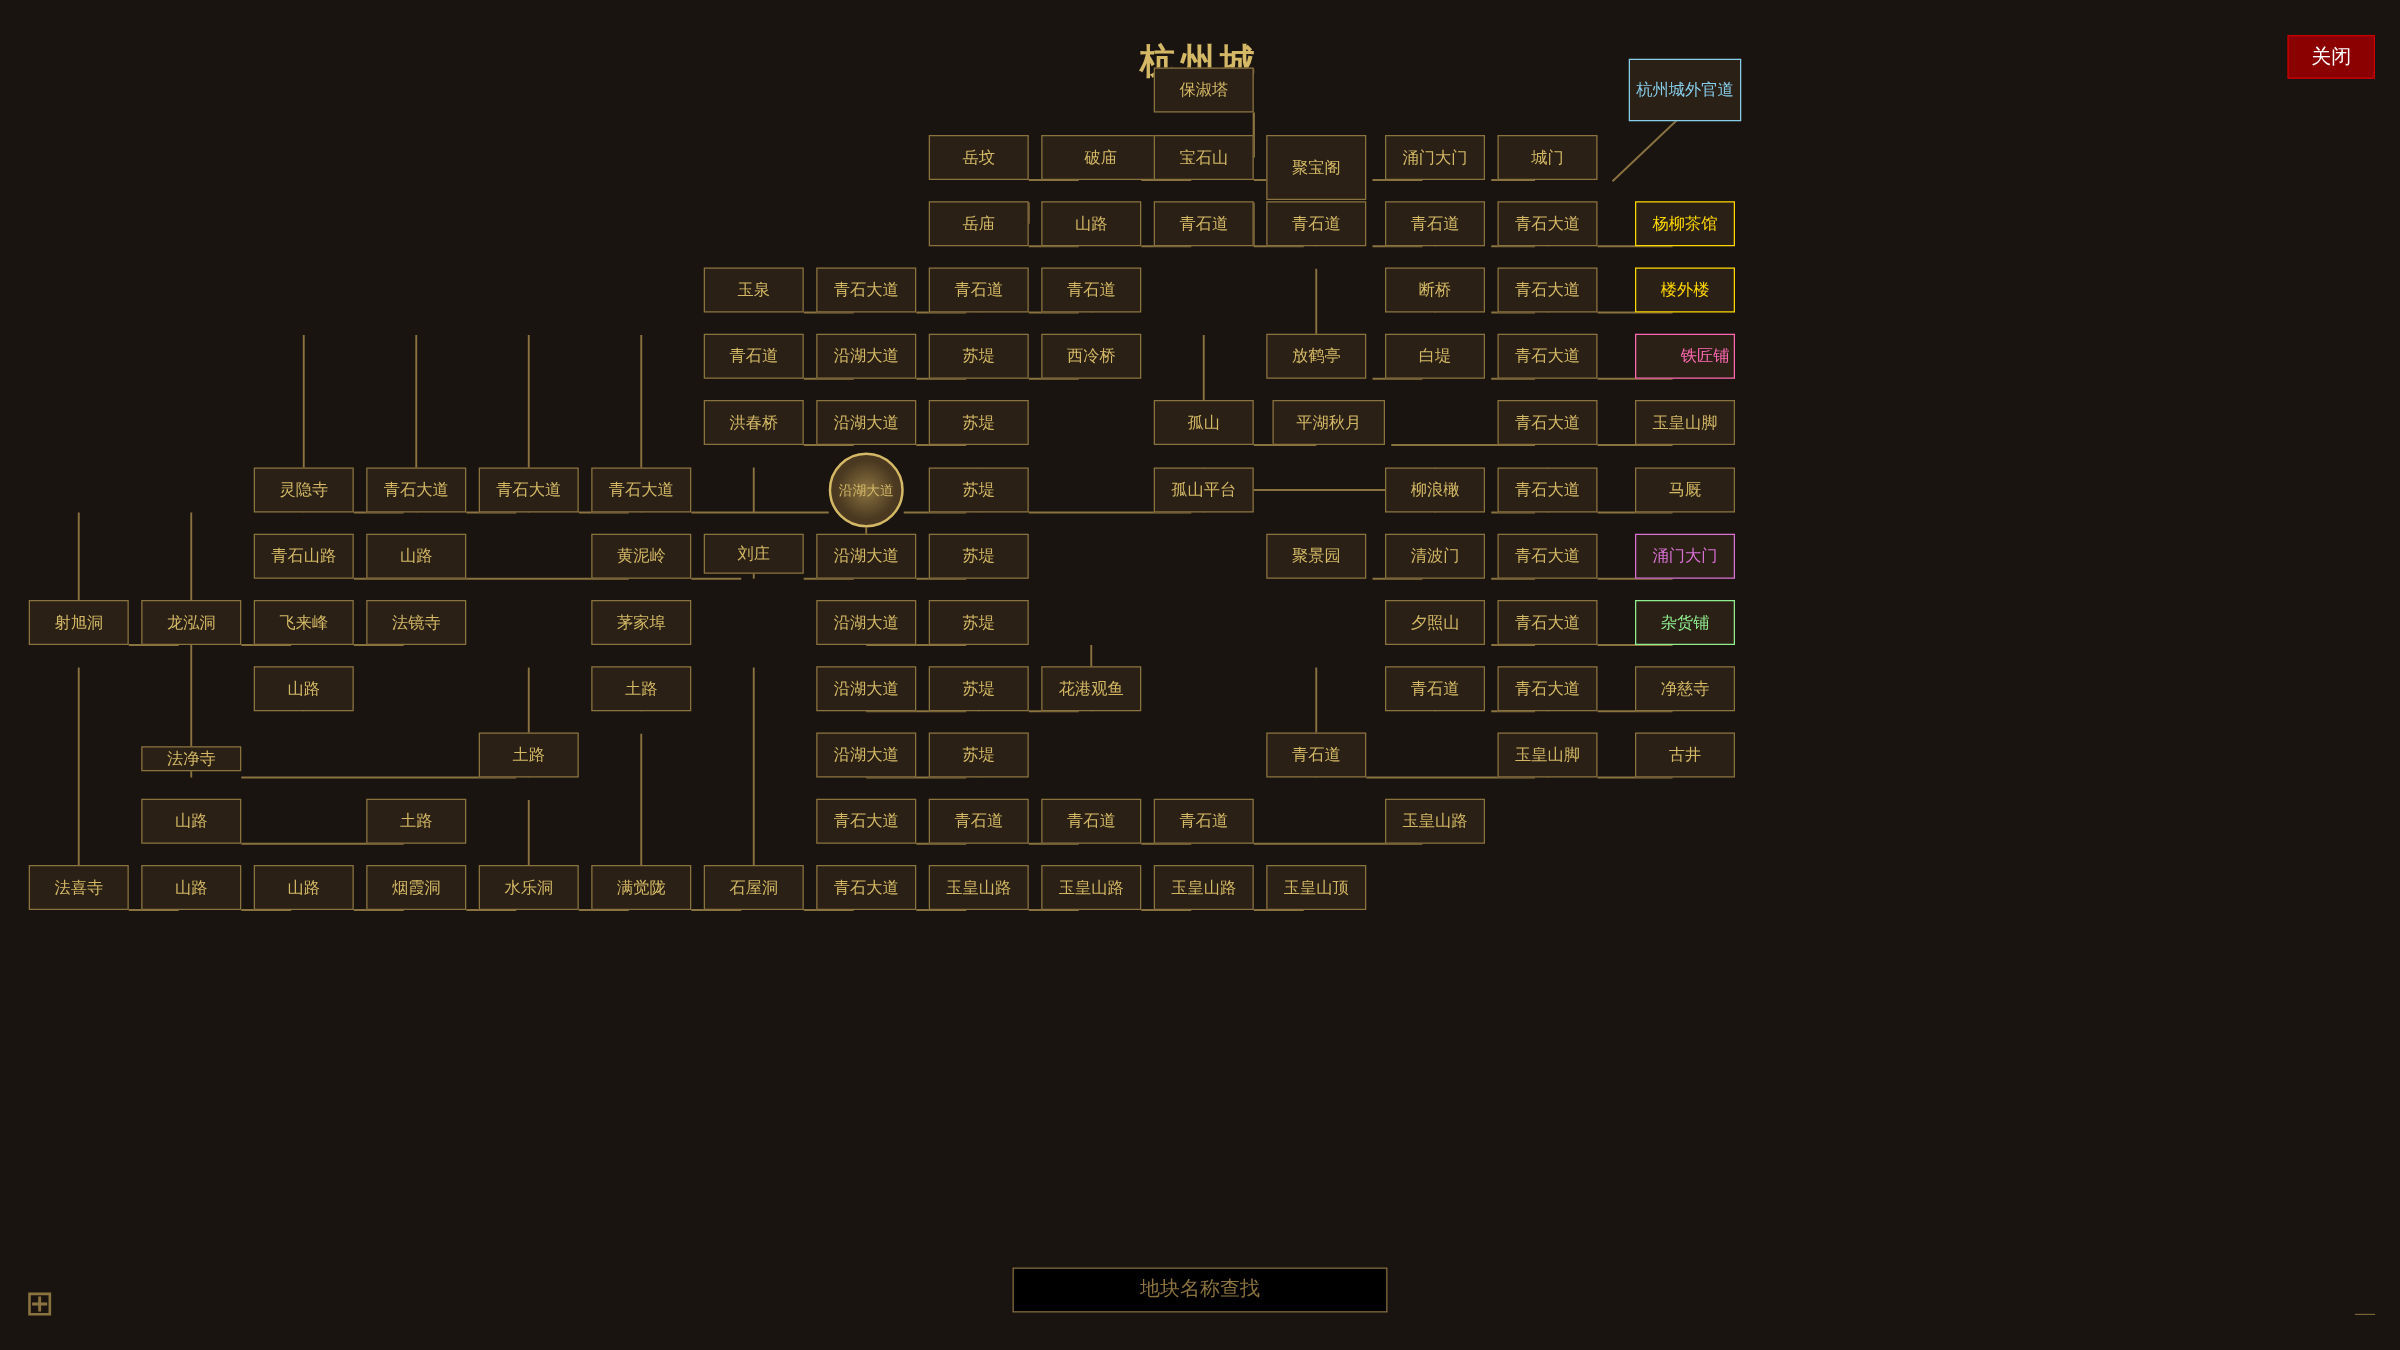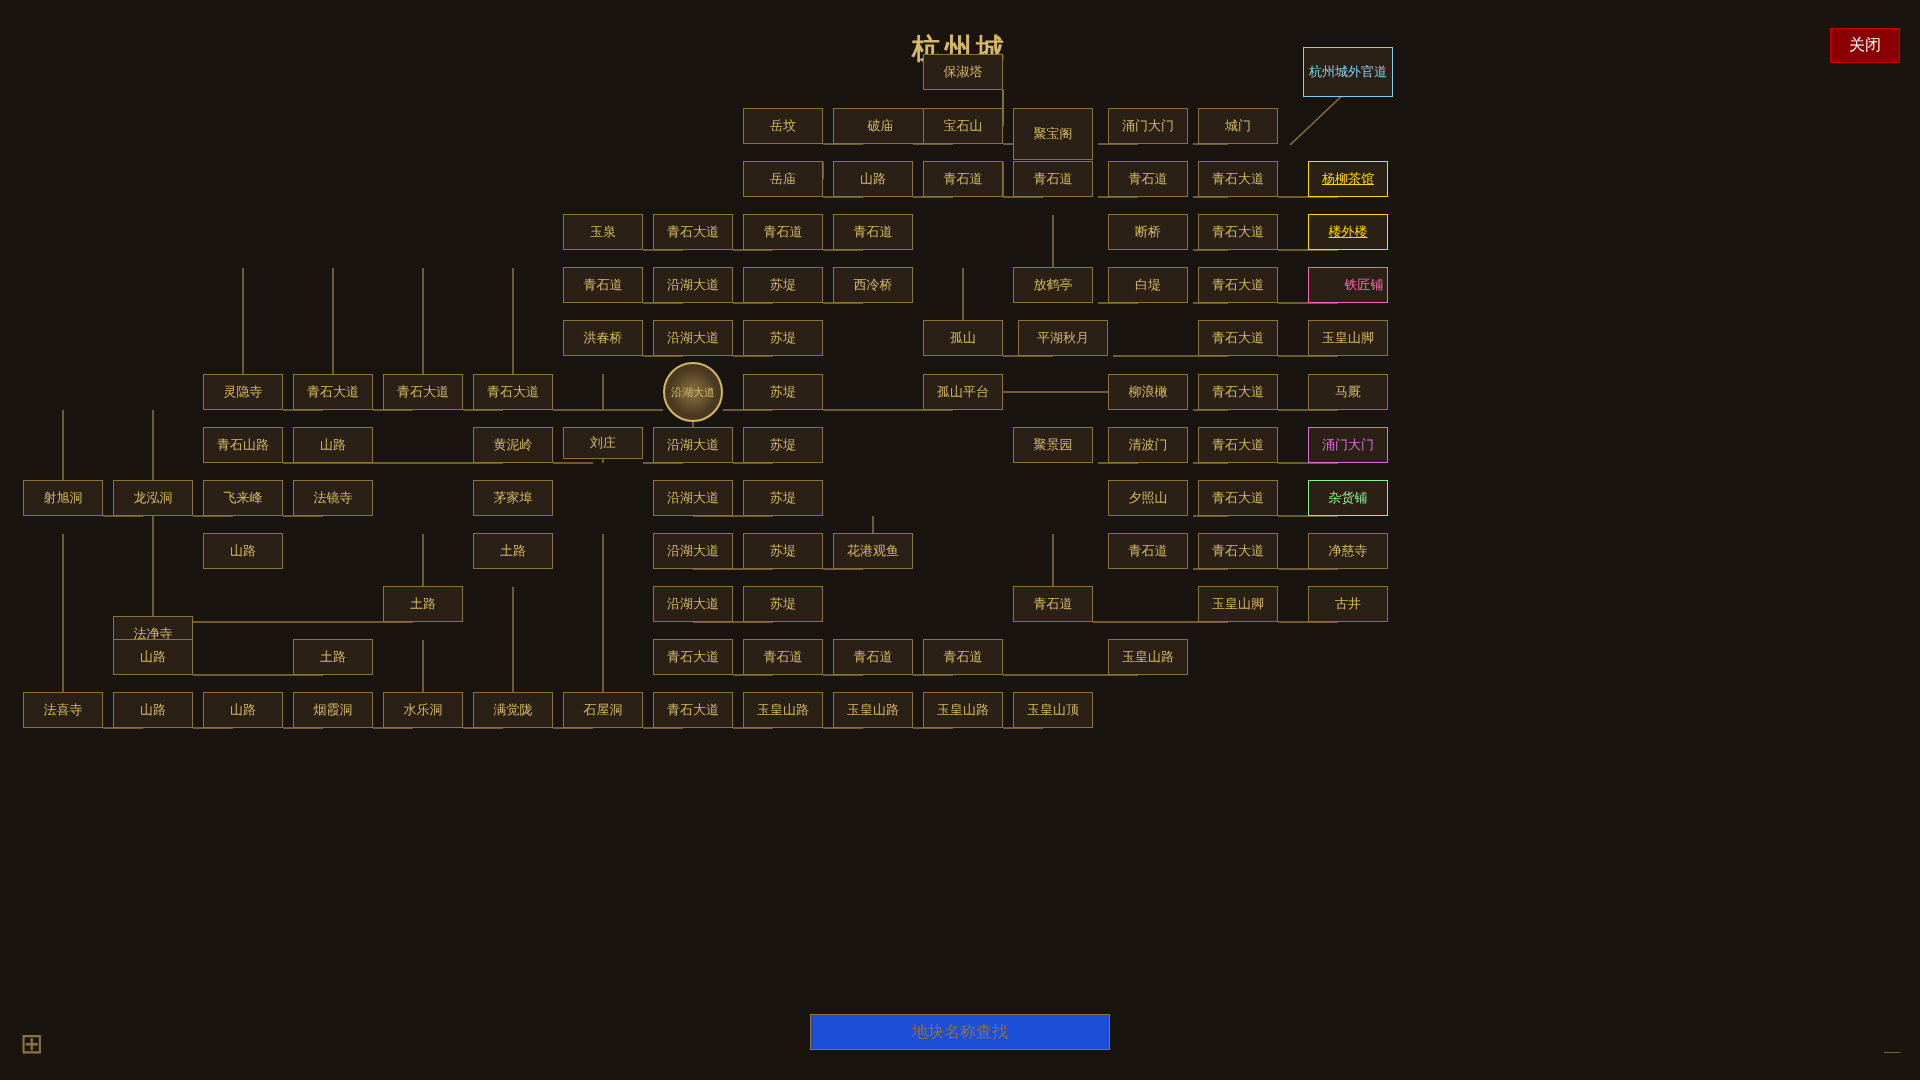--- a/index.html
+++ b/index.html
@@ -35,21 +35,21 @@
       cursor: pointer;
       font-family: 'SimSun', serif;
     }
 
     .search-box {
       position: absolute;
       bottom: 30px;
       left: 50%;
       transform: translateX(-50%);
       width: 300px;
-      background: #1d4ed8;
+      background: #000000;
       border: 1px solid #8b7340;
       color: #d4b866;
       font-size: 16px;
       padding: 8px 14px;
       text-align: center;
       font-family: 'SimSun', serif;
     }
 
     .search-box::placeholder { color: #8b7340; }
 
@@ -73,21 +73,20 @@
       align-items: center;
       justify-content: center;
       width: 80px;
       height: 36px;
       font-family: 'SimSun', 'STSong', serif;
     }
 
     .node.highlight-yellow {
       color: #ffd700;
       border-color: #ffd700;
-      text-decoration: underline;
     }
 
     .node.highlight-pink {
       color: #ff69b4;
       border-color: #ff69b4;
     }
 
     .node.highlight-purple {
       color: #da70d6;
       border-color: #da70d6;
@@ -414,21 +413,21 @@
       <div class="node" style="left: 1198px; top: 480px; width: 80px; height: 36px;">青石大道</div>
       <div class="node highlight-green" style="left: 1308px; top: 480px; width: 80px; height: 36px;">杂货铺</div>
       <div class="node" style="left: 203px; top: 533px; width: 80px; height: 36px;">山路</div>
       <div class="node" style="left: 473px; top: 533px; width: 80px; height: 36px;">土路</div>
       <div class="node" style="left: 653px; top: 533px; width: 80px; height: 36px;">沿湖大道</div>
       <div class="node" style="left: 743px; top: 533px; width: 80px; height: 36px;">苏堤</div>
       <div class="node" style="left: 833px; top: 533px; width: 80px; height: 36px;">花港观鱼</div>
       <div class="node" style="left: 1108px; top: 533px; width: 80px; height: 36px;">青石道</div>
       <div class="node" style="left: 1198px; top: 533px; width: 80px; height: 36px;">青石大道</div>
       <div class="node" style="left: 1308px; top: 533px; width: 80px; height: 36px;">净慈寺</div>
-      <div class="node" style="left: 113px; top: 616px; width: 80px; height: 36px;">法净寺</div>
+      <div class="node" style="left: 113px; top: 597px; width: 80px; height: 20px;">法净寺</div>
       <div class="node" style="left: 383px; top: 586px; width: 80px; height: 36px;">土路</div>
       <div class="node" style="left: 653px; top: 586px; width: 80px; height: 36px;">沿湖大道</div>
       <div class="node" style="left: 743px; top: 586px; width: 80px; height: 36px;">苏堤</div>
       <div class="node" style="left: 1198px; top: 586px; width: 80px; height: 36px;">玉皇山脚</div>
       <div class="node" style="left: 1013px; top: 586px; width: 80px; height: 36px;">青石道</div>
       <div class="node" style="left: 1308px; top: 586px; width: 80px; height: 36px;">古井</div>
       <div class="node" style="left: 113px; top: 639px; width: 80px; height: 36px;">山路</div>
       <div class="node" style="left: 293px; top: 639px; width: 80px; height: 36px;">土路</div>
       <div class="node" style="left: 653px; top: 639px; width: 80px; height: 36px;">青石大道</div>
       <div class="node" style="left: 743px; top: 639px; width: 80px; height: 36px;">青石道</div>

